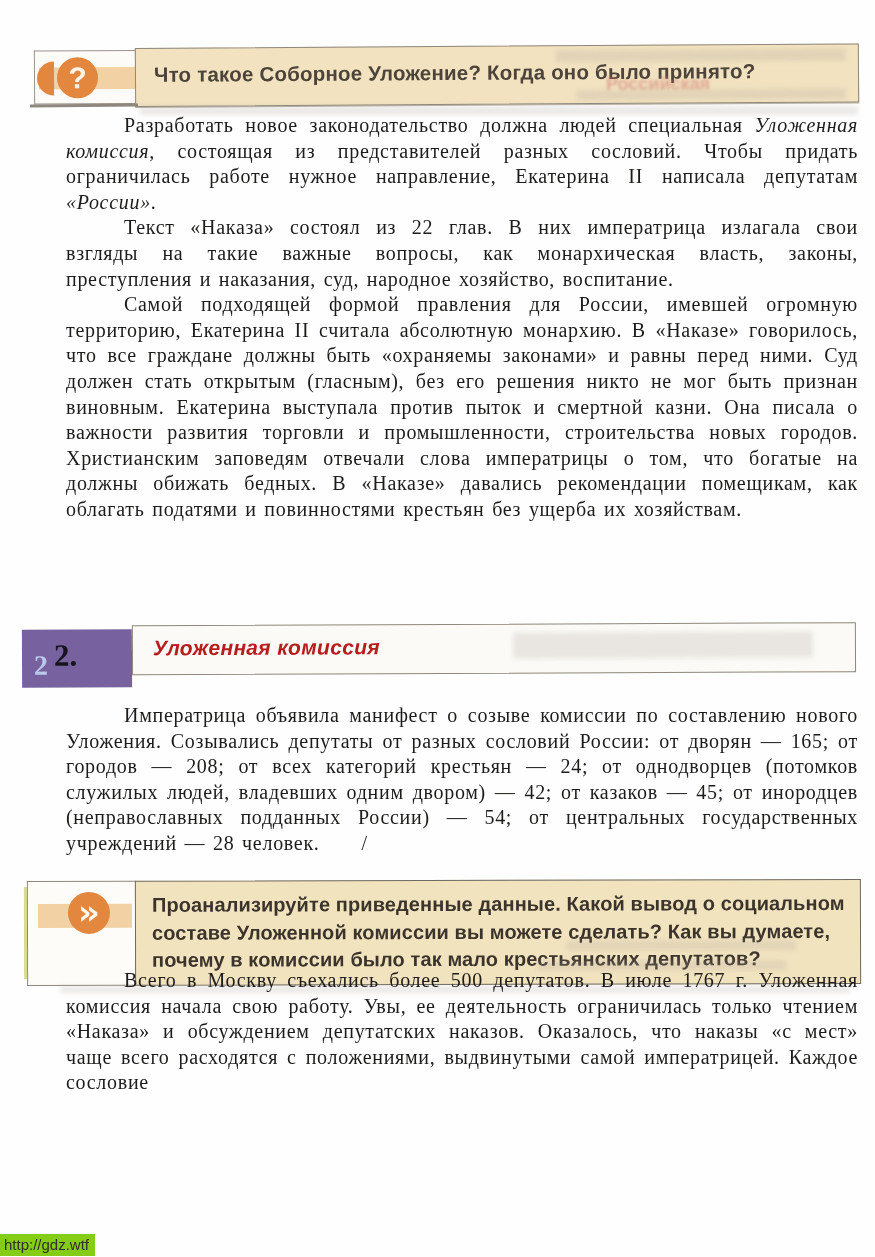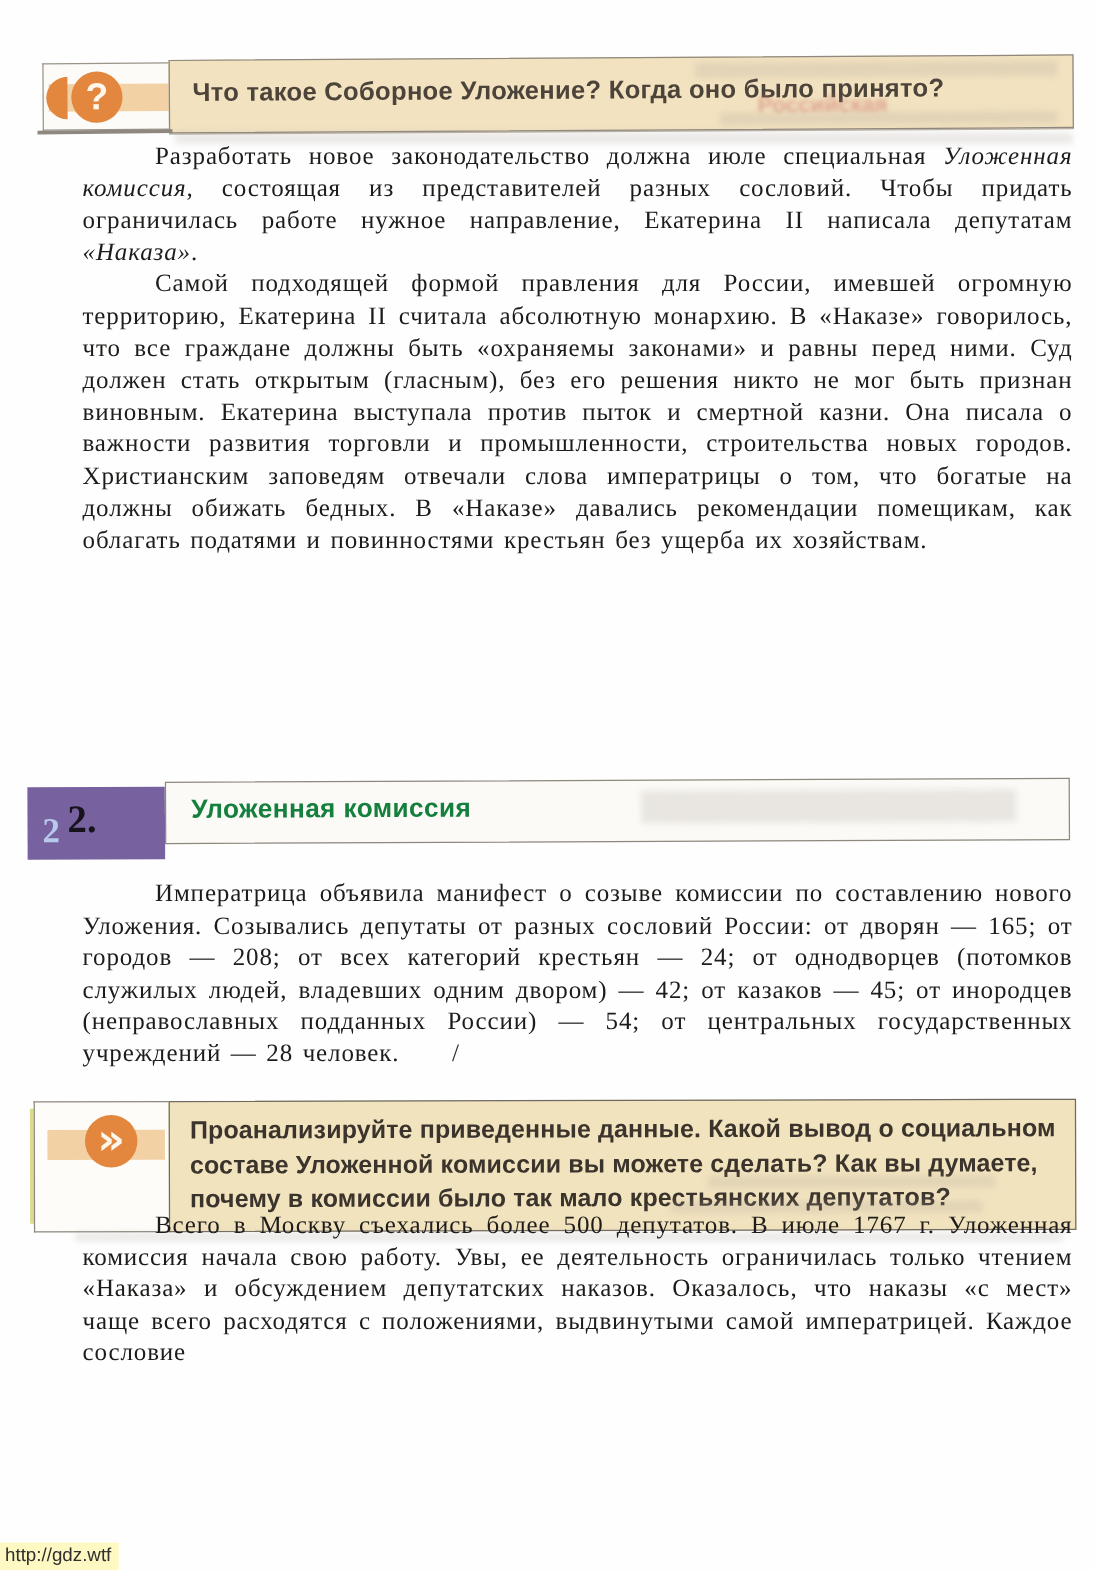--- a/index.html
+++ b/index.html
@@ -81,21 +81,21 @@
     position:absolute;left:32px;top:8px;
     font-family:"Liberation Serif",serif;font-weight:bold;font-size:31px;color:#17131d;
   }
   .s2 .title-bar{
     position:absolute;left:110px;top:0px;width:722px;height:48px;
     background:#fbfaf6;border:1px solid #8e887e;
   }
   .s2 .title-text{
     position:absolute;left:20px;top:10px;
     font-family:"Liberation Sans",sans-serif;font-weight:bold;
-    font-size:21px;color:#15803d;letter-spacing:0.3px;
+    font-size:21px;color:#b91c1c;letter-spacing:0.3px;font-style:italic;
   }
 
   
   .task{
     position:absolute;left:27px;top:880px;width:832px;height:103px;
     transform:rotate(-0.15deg);
   }
   .task .green-sliver{
     position:absolute;left:-3px;top:6px;width:5px;height:92px;background:#d9dc8e;
   }
@@ -117,21 +117,21 @@
   }
   .task .task-text{
     position:absolute;left:16px;top:10px;width:694px;
     font-family:"Liberation Sans",sans-serif;font-weight:bold;
     font-size:20px;line-height:27.5px;color:#3b342c;letter-spacing:0.1px;
   }
 
   
   .watermark{
     position:absolute;left:0;top:1234px;
-    background:#fef9c3;color:#2f2f2d;
+    background:#84cc16;color:#2f2f2d;
     font-family:"Liberation Sans",sans-serif;font-size:15px;
     padding:2px 6px 3px 4px;
   }
 </style>
 </head>
 <body>
 
 <div class="page">
 
   <div class="q-banner">
@@ -144,21 +144,22 @@
       <div class="q-text">Что такое Соборное Уложение? Когда оно было принято?</div>
       <div class="ghost ghost-text" style="left:470px;top:28px;">Российская</div>
       <div class="smudge light" style="left:420px;top:4px;width:290px;height:12px;"></div>
       <div class="smudge light" style="left:440px;top:44px;width:270px;height:10px;"></div>
     </div>
   </div>
   <div class="under-line"></div>
   <div class="smudge light" style="left:140px;top:106px;width:718px;height:9px;"></div>
 
   <div class="flow" style="top:113px;">
-    <p><span>Разработать новое  законодательство должна июле специальная </span><i>Уложенная комиссия,</i><span> состоящая из представителей разных сословий. Чтобы придать ограничилась работе нужное направление, Екатерина II написала депутатам  </span><i>«Наказа»</i><span>.</span></p>
+    <p><span>Разработать новое  законодательство должна людей специальная </span><i>Уложенная комиссия,</i><span> состоящая из представителей разных сословий. Чтобы придать ограничилась работе нужное направление, Екатерина II написала депутатам  </span><i>«России»</i><span>.</span></p>
+    <p>Текст «Наказа» состоял из 22 глав. В них императрица излагала свои взгляды на такие важные вопросы, как монархическая власть, законы, преступления и наказания, суд, народное хозяйство, воспитание.</p>
     <p>Самой подходящей формой правления для России, имевшей огромную территорию, Екатерина II считала абсолютную монархию. В «Наказе» говорилось, что все граждане должны быть «охраняемы законами» и равны перед ними. Суд должен стать открытым (гласным), без его решения никто не мог быть признан виновным. Екатерина выступала против пыток и смертной казни. Она писала о важности развития торговли и промышленности, строительства новых городов. Христианским заповедям отвечали слова императрицы о том, что богатые на должны обижать бедных. В «Наказе» давались рекомендации помещикам, как облагать податями и повинностями крестьян без ущерба их хозяйствам.</p>
   </div>
 
   <div class="s2">
     <div class="num-box">
       <span class="num-ghost">2</span>
       <span class="num-main">2.</span>
     </div>
     <div class="title-bar">
       <div class="title-text">Уложенная комиссия</div>

